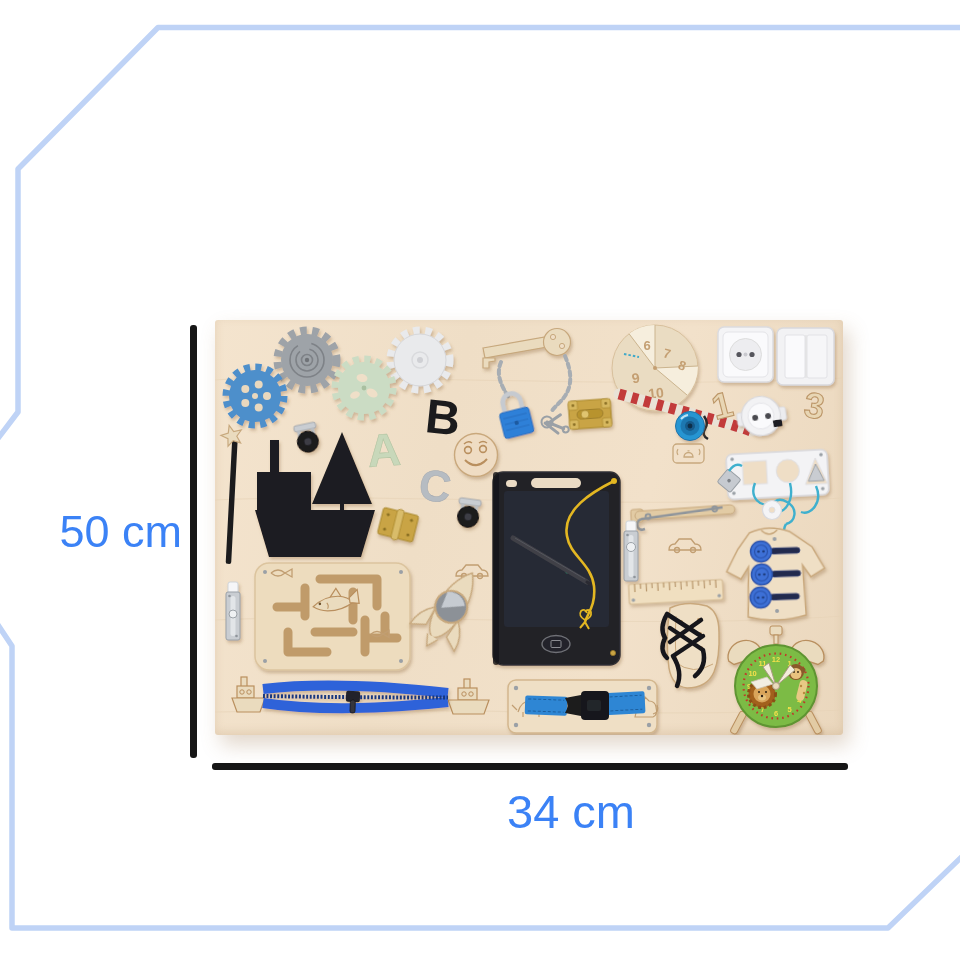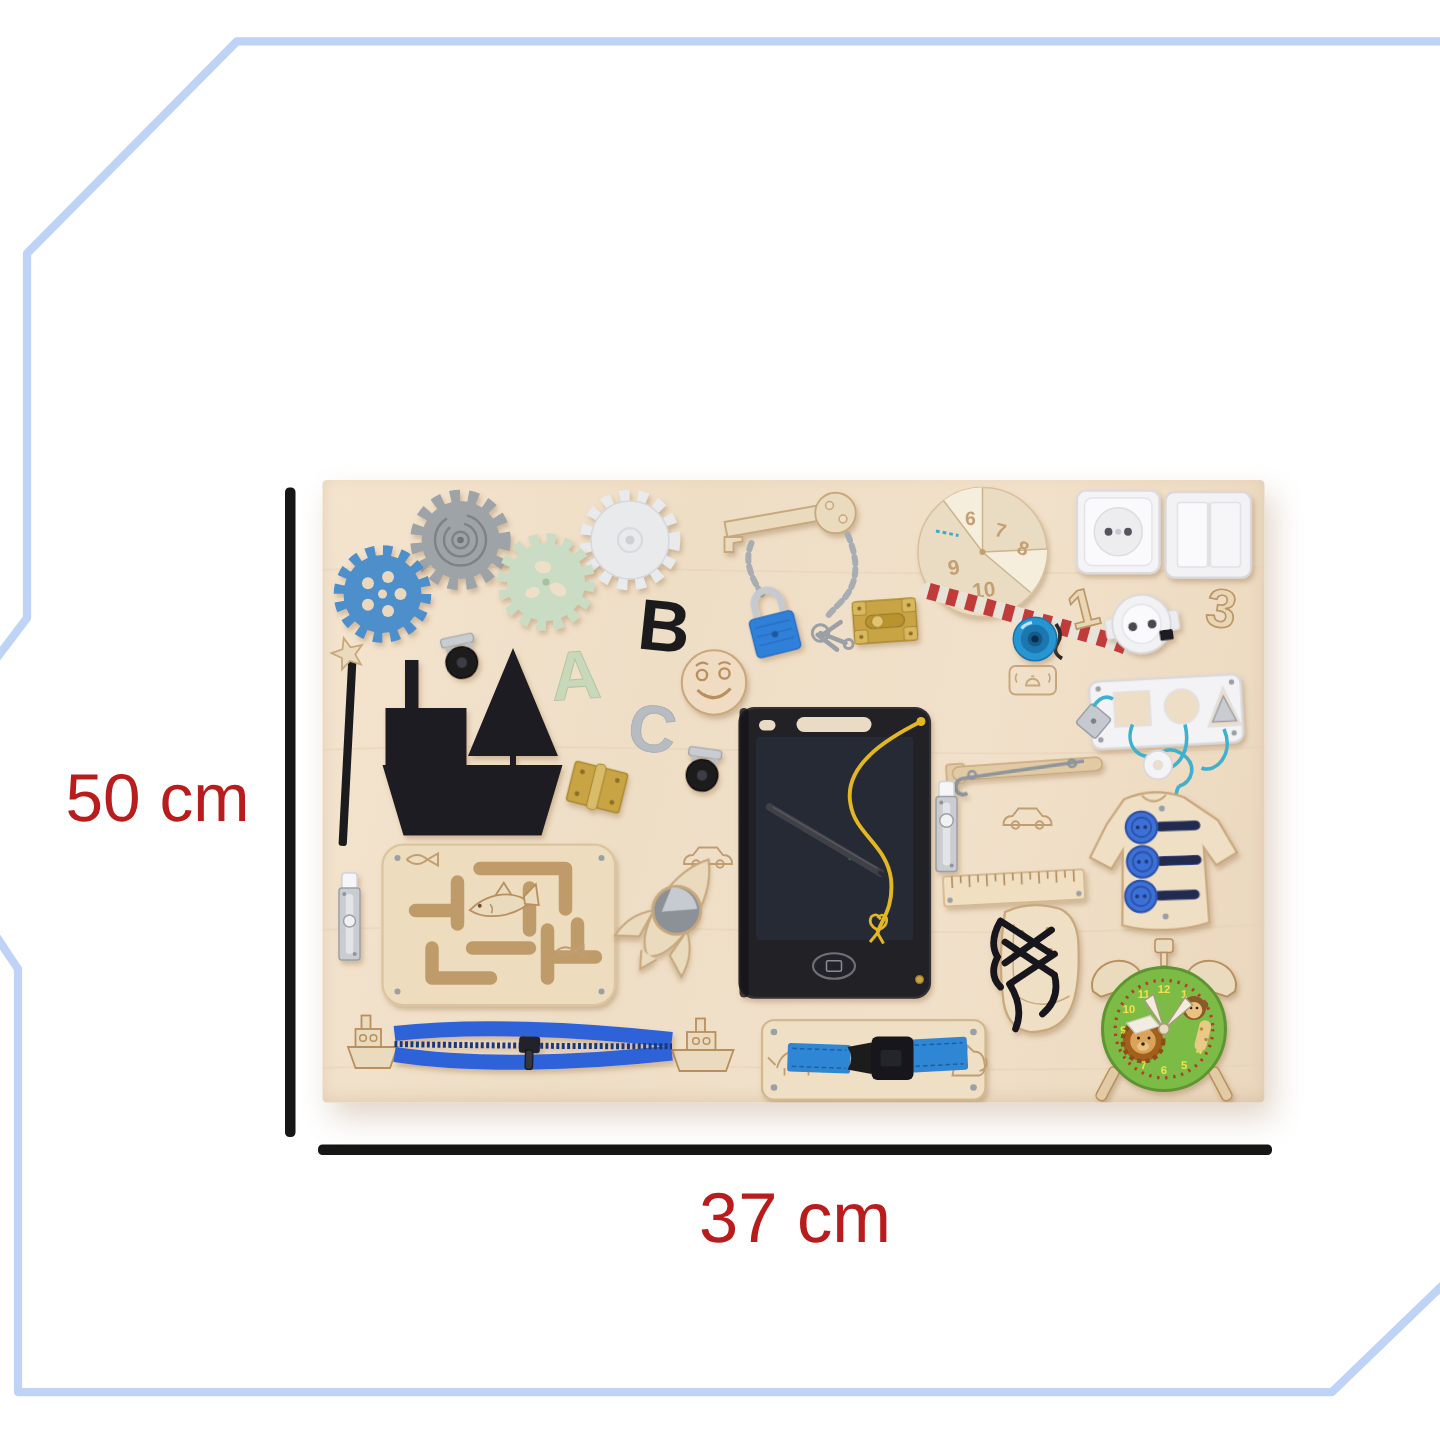--- a/index.html
+++ b/index.html
@@ -6,39 +6,39 @@
   .stage{position:relative;width:960px;height:960px;background:#ffffff;overflow:hidden;
          font-family:"Liberation Sans",sans-serif;}
   .frame-svg{position:absolute;left:0;top:0;width:960px;height:960px;}
   .board{position:absolute;left:215px;top:320px;width:628px;height:415px;border-radius:3px;
          background:linear-gradient(105deg,#f4e4ce 0%,#efdec6 35%,#f2e1ca 65%,#ead7bd 100%);
          box-shadow:6px 10px 20px rgba(150,110,70,.28), inset 0 -3px 10px rgba(160,120,80,.18);}
   .board svg{position:absolute;left:0;top:0;}
   .dim-line{position:absolute;background:#161616;border-radius:3px;}
   .dim-v{left:190px;top:325px;width:6.5px;height:433px;}
   .dim-h{left:212px;top:763px;width:636px;height:6.5px;}
-  .dim-label{position:absolute;color:#b91c1c;text-align:center;}
+  .dim-label{position:absolute;color:#3b82f6;text-align:right;}
   .dim-label-h{left:28px;top:506px;width:154px;font-size:45px;}
   .dim-label-w{left:425px;top:784px;width:210px;font-size:47px;}
   text{font-family:"Liberation Sans",sans-serif;}
 </style>
 </head>
 <body>
 
 <div class="stage">
 
   <svg class="frame-svg" viewBox="0 0 960 960">
     <path d="M 972 27.5 H 158 L 18 169 V 412 L -10 449" fill="none" stroke="#bfd3f6" stroke-width="5.5" stroke-linejoin="round"></path>
     <path d="M -12 610 L 12 646 V 928 H 888 L 974 845" fill="none" stroke="#bfd3f6" stroke-width="5.5" stroke-linejoin="round"></path>
   </svg>
 
   <div class="dim-line dim-v"></div>
   <div class="dim-line dim-h"></div>
   <div class="dim-label dim-label-h">50 cm</div>
-  <div class="dim-label dim-label-w">37 cm</div>
+  <div class="dim-label dim-label-w">34 cm</div>
 
   <div class="board">
   <svg width="628" height="415" viewBox="0 0 628 415">
     <defs>
       <filter id="ds" x="-40%" y="-40%" width="180%" height="180%">
         <feDropShadow dx="1.5" dy="2.5" stdDeviation="1.6" flood-color="#8a6134" flood-opacity="0.33"></feDropShadow>
       </filter>
     </defs>
 
     <g stroke="#e6d2b6" stroke-width="1.2" fill="none" opacity="0.55">

